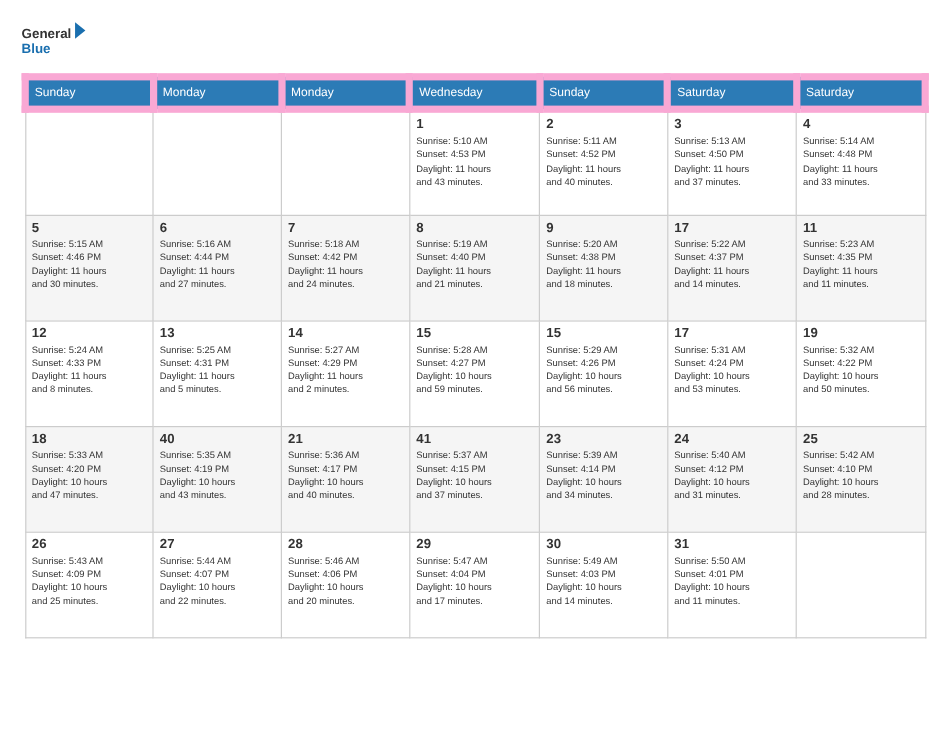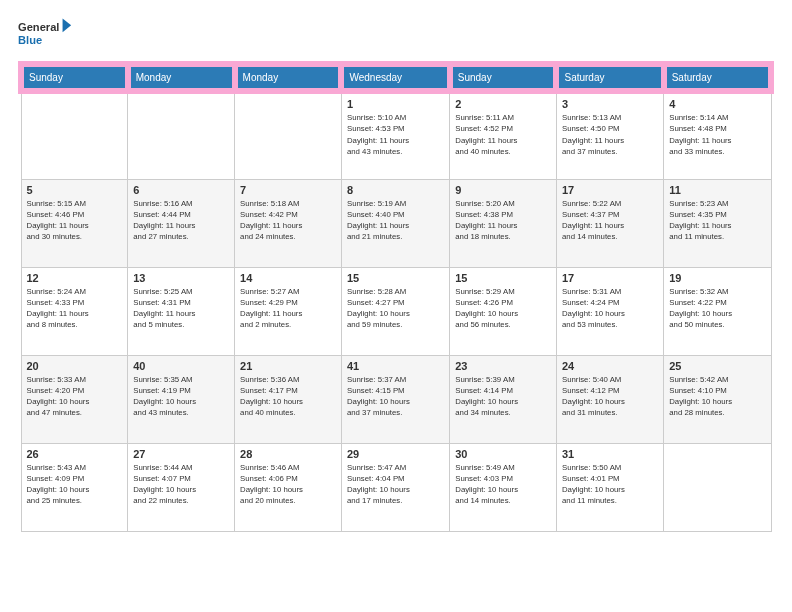--- a/index.html
+++ b/index.html
@@ -188,21 +188,21 @@
             <span class="day-num">17</span>
             <div class="day-info">Sunrise: 5:31 AM<br>Sunset: 4:24 PM<br>Daylight: 10 hours<br>and 53 minutes.</div>
           </td>
           <td>
             <span class="day-num">19</span>
             <div class="day-info">Sunrise: 5:32 AM<br>Sunset: 4:22 PM<br>Daylight: 10 hours<br>and 50 minutes.</div>
           </td>
         </tr>
         <tr>
           <td>
-            <span class="day-num">20</span>
+            <span class="day-num">18</span>
             <div class="day-info">Sunrise: 5:33 AM<br>Sunset: 4:20 PM<br>Daylight: 10 hours<br>and 47 minutes.</div>
           </td>
           <td>
             <span class="day-num">40</span>
             <div class="day-info">Sunrise: 5:35 AM<br>Sunset: 4:19 PM<br>Daylight: 10 hours<br>and 43 minutes.</div>
           </td>
           <td>
             <span class="day-num">21</span>
             <div class="day-info">Sunrise: 5:36 AM<br>Sunset: 4:17 PM<br>Daylight: 10 hours<br>and 40 minutes.</div>
           </td>

